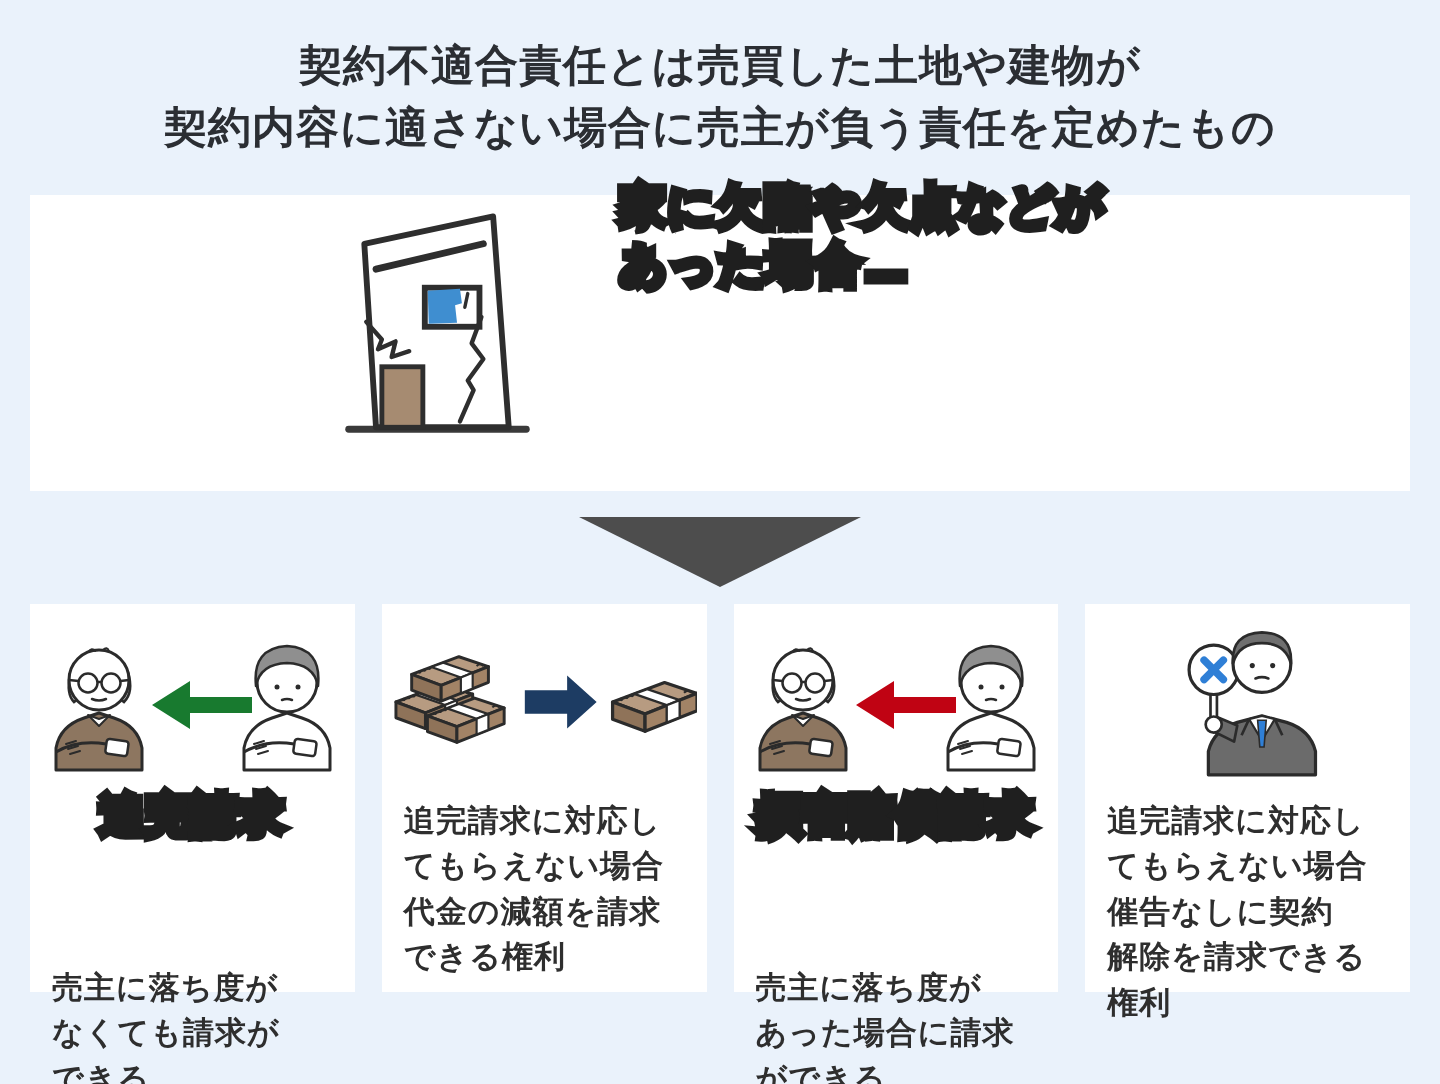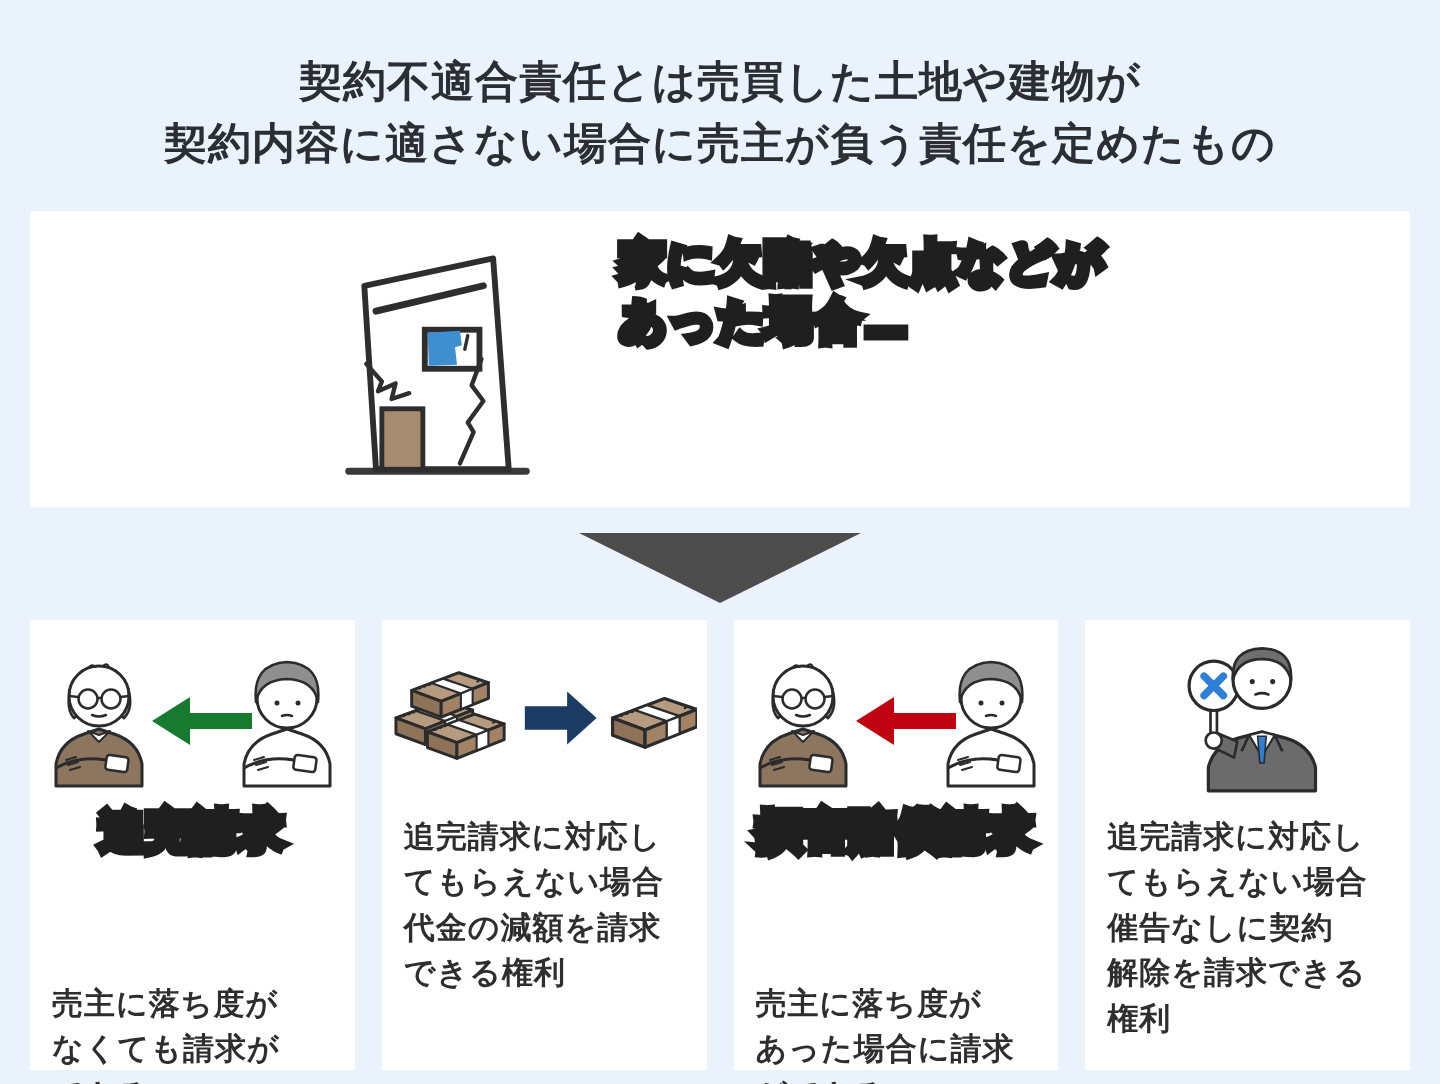--- a/index.html
+++ b/index.html
@@ -4,36 +4,35 @@
 <style>
   html,body{margin:0;padding:0;}
   body{
     width:1440px;height:1084px;
     background:#eaf2fb;
     font-family:"Liberation Sans","DejaVu Sans",sans-serif;
     overflow:hidden;
   }
   
   .page-title{
-    padding-top:50px;
+    padding-top:34px;
     text-align:center;
     font-size:43px;
     font-weight:bold;
     color:#2b2e33;
     line-height:1.45;
     white-space:pre-line;
     letter-spacing:1px;
   }
   
   .intro-panel{
     margin:36px 30px 0 30px;
     height:296px;
     background:#ffffff;
     display:flex;
-    align-items:center;
     justify-content:center;
     gap:80px;
   }
   .intro-caption-wrap{margin-top:-18px;}
   
   .outlined{position:relative;display:inline-block;white-space:pre-line;font-weight:bold;}
   .outlined .stroke{
     position:absolute;left:0;top:0;width:100%;
     color:#1f1f1f;
     -webkit-text-stroke:10px #1f1f1f;
@@ -49,21 +48,21 @@
   }
   
   .columns{
     display:flex;
     gap:27px;
     padding:17px 30px 0 30px;
   }
   .remedy-card{
     flex:1 1 0;
     background:#ffffff;
-    height:450px;
+    height:388px;
     box-sizing:border-box;
     padding-top:22px;
   }
   .illus{
     height:152px;
     display:flex;
     align-items:center;
     justify-content:center;
   }
   .remedy-title-row{text-align:center;margin-top:8px;}

